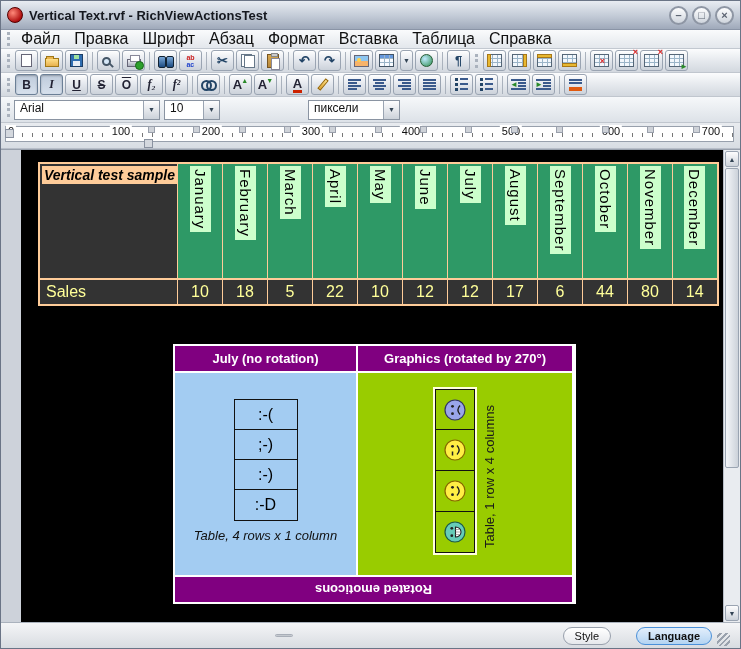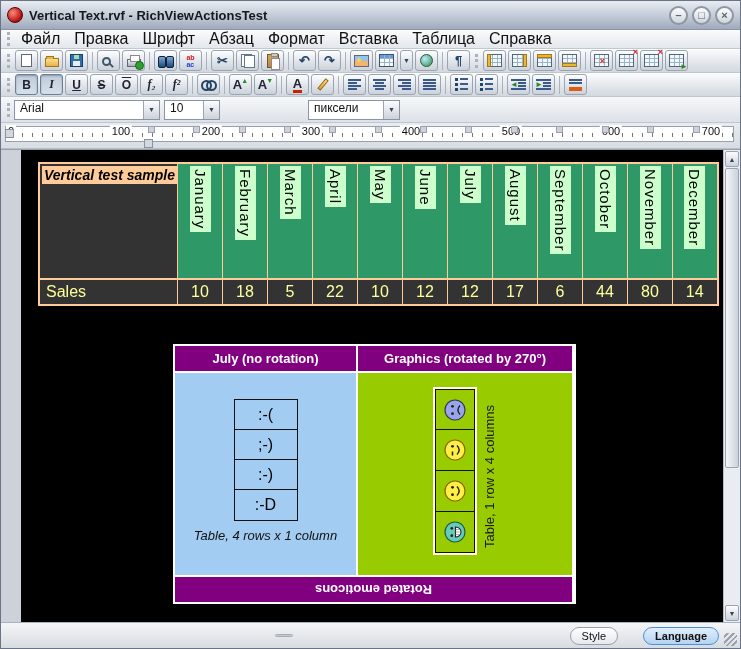--- a/index.html
+++ b/index.html
@@ -140,21 +140,21 @@
   .t2 .foot { grid-column:1/3; height:25px; background:#800080; display:flex; align-items:center; justify-content:center; }
   .t2 .foot span { transform:rotate(180deg); color:#fff; font-weight:bold; font-size:13px; }
 
   
   .vscroll { width:17px; flex:0 0 17px; background:#e9ecf0; border-left:1px solid #b8bec8; display:flex; flex-direction:column; }
   .sbtn { height:16px; flex:0 0 16px; margin:1px; border:1px solid #9aa4b2; border-radius:2px; background:linear-gradient(#fdfdfe,#ccd2da); display:flex; align-items:center; justify-content:center; font-size:7px; color:#345; }
   .sthumb { flex:0 0 300px; margin:0 1px; border:1px solid #9aa4b2; border-radius:2px; background:linear-gradient(90deg,#f4f6f9,#ccd2da); }
   .strack { flex:1; }
 
   
-  .statusbar { height:26px; flex:0 0 26px; background:linear-gradient(#f4f5f7,#d8dce1); border-top:1px solid #aab2bd; display:flex; align-items:center; padding:0 3px; gap:5px; }
+  .statusbar { height:26px; flex:0 0 26px; background:linear-gradient(#f4f5f7,#d8dce1); border-top:1px solid #aab2bd; display:flex; align-items:center; padding:0 10px; gap:5px; }
   .sspace { flex:1; display:flex; justify-content:center; }
   .sdash { width:18px; height:3px; background:#c4c9cf; border:1px solid #a8aeb8; border-radius:2px; }
   .pill { height:18px; padding:0 11px; border-radius:9px; font-size:11px; display:flex; align-items:center; border:1px solid #98a0ac; background:linear-gradient(#ffffff,#e6e8ec); color:#111; }
   .pill.lang { border:1px solid #4a90d9; background:linear-gradient(#e2eefb,#b4d4f2); font-weight:bold;margin-left:20px; }
   .rgrip { width:13px; height:13px; align-self:flex-end; margin-bottom:2px; background:repeating-linear-gradient(135deg,transparent 0 2px,#9aa2ae 2px 4px); }
 </style>
 </head>
 <body>
 
 <div class="window">

